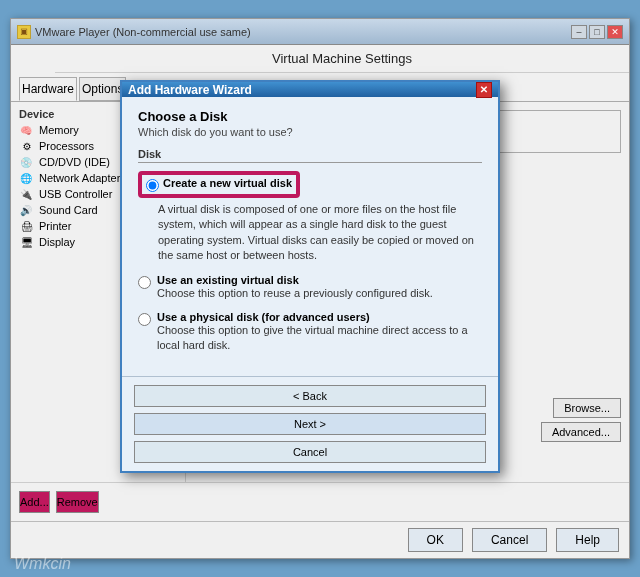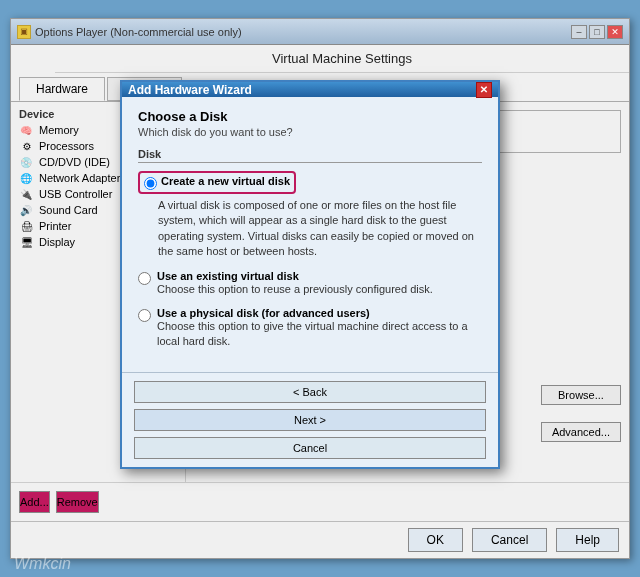--- a/index.html
+++ b/index.html
@@ -83,21 +83,21 @@
     }
 
     
     .tabs {
       display: flex;
       background: #f0f0f0;
       border-bottom: 1px solid #aaa;
       padding: 4px 8px 0;
     }
     .tab {
-      padding: 4px 16px;
+      padding: 4px 2px;
       border: 1px solid #aaa;
       background: #e8e8e8;
       cursor: pointer;
       font-size: 12px;
       margin-right: 2px;
     }
     .tab.active {
       background: #f0f0f0;
       border-bottom: 1px solid #f0f0f0;
       z-index: 1;
@@ -164,21 +164,22 @@
       align-items: center;
       gap: 4px;
       font-size: 11px;
     }
     .right-buttons {
       position: absolute;
       bottom: 40px;
       right: 8px;
       display: flex;
       flex-direction: column;
-      gap: 17px;
+      gap: 4px;
+      align-items: flex-end;
     }
     .btn-secondary {
       padding: 3px 10px;
       background: #e8e8e8;
       border: 1px solid #888;
       cursor: pointer;
       font-size: 11px;
     }
 
     
@@ -330,21 +331,21 @@
 </head>
 <body>
 
 <div class="main-window">
 
   <div class="title-bar">
     <div class="title-bar-left">
       <div class="title-bar-icon">
         <span style="font-size:8px;color:#805010;">▣</span>
       </div>
-      <span class="title-bar-text">Options Player (Non-commercial use only)</span>
+      <span class="title-bar-text">VMware Player (Non-commercial use same)</span>
     </div>
     <div class="title-bar-controls">
       <div class="title-btn">–</div>
       <div class="title-btn">□</div>
       <div class="title-btn close">✕</div>
     </div>
   </div>
 
   <div class="main-title">Virtual Machine Settings</div>
 
@@ -437,21 +438,21 @@
       <div class="dialog-close-btn">✕</div>
     </div>
 
     <div class="dialog-content">
       <div class="dialog-heading">Choose a Disk</div>
       <div class="dialog-subheading">Which disk do you want to use?</div>
 
       <div class="disk-group-label">Disk</div>
 
       <div class="radio-option">
-        <div style="border: 2px solid #be185d; border-radius: 4px; padding: 2px 4px; display: flex; align-items: flex-start; gap: 4px;">
+        <div style="border: 4px solid #be185d; border-radius: 4px; padding: 2px 4px; display: flex; align-items: flex-start; gap: 4px;">
           <input type="radio" name="disk-choice" checked="" style="margin-top: 2px;">
           <div>
             <div class="radio-label">Create a new virtual disk</div>
           </div>
         </div>
       </div>
       <div style="padding-left: 20px; margin-top: -6px; margin-bottom: 10px;">
         <div class="radio-desc">A virtual disk is composed of one or more files on the host file system, which will appear as a single hard disk to the guest operating system. Virtual disks can easily be copied or moved on the same host or between hosts.</div>
       </div>
 

